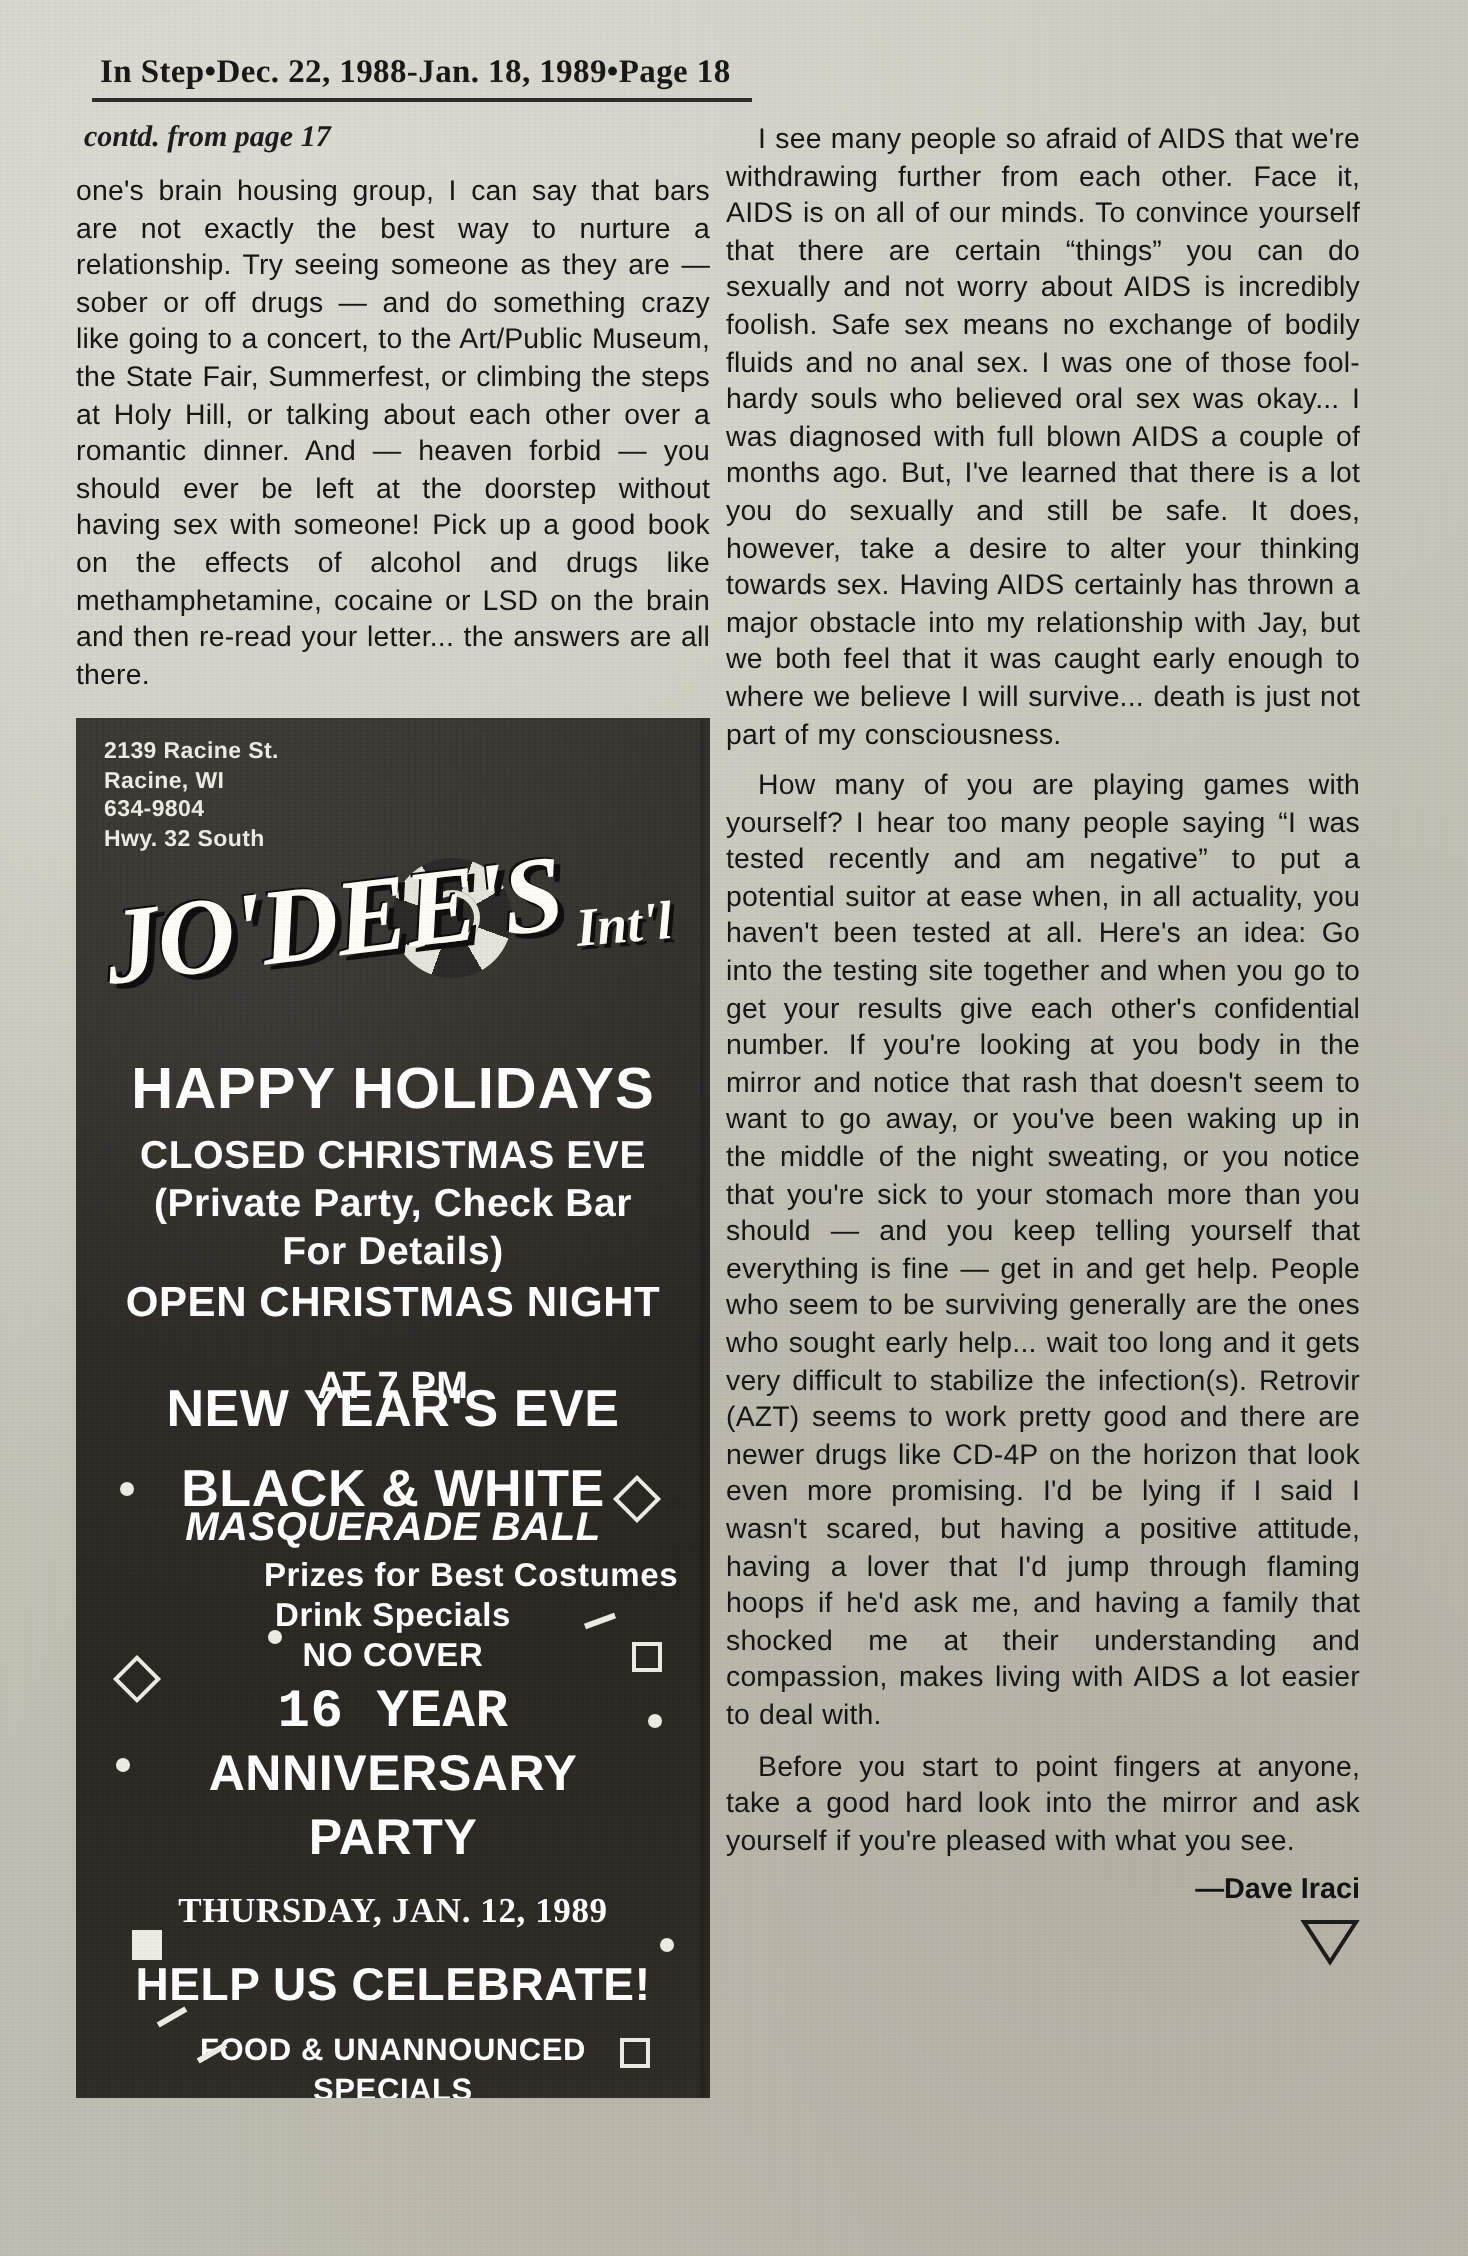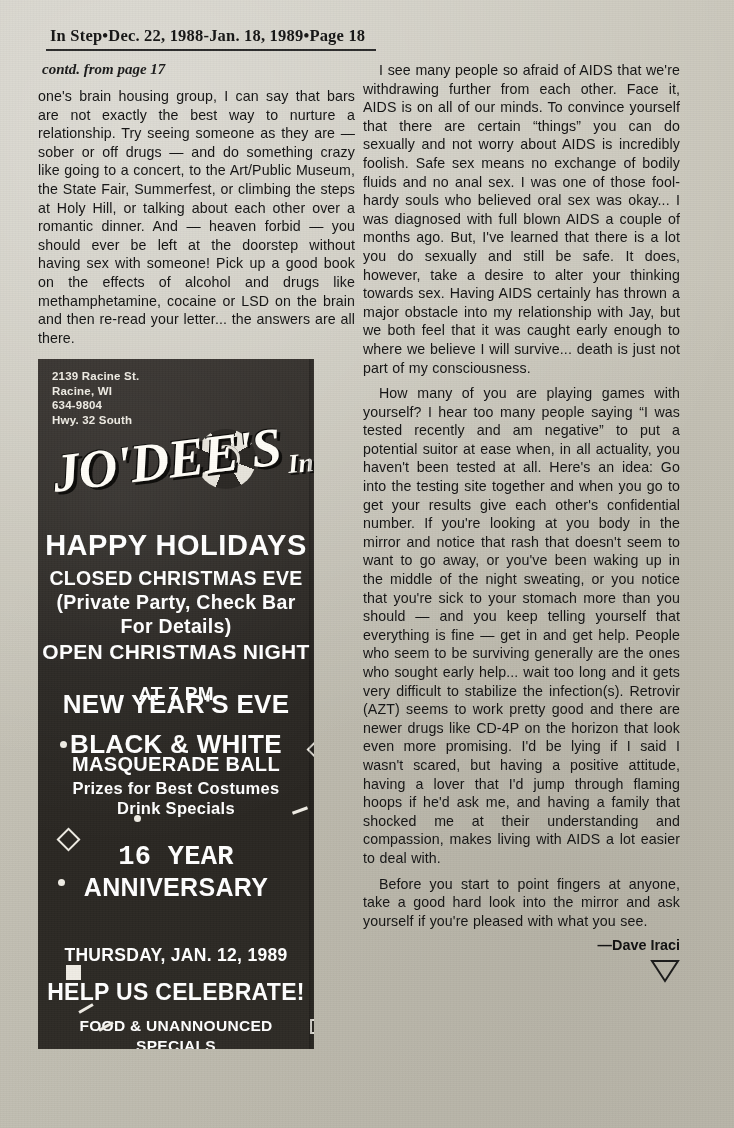--- a/index.html
+++ b/index.html
@@ -104,21 +104,21 @@
   .endmark {
     margin-top: 6px;
     text-align: right;
   }
   .endmark svg { display: inline-block; }
 
   
   .ad {
     position: relative;
     margin-top: 12px;
-    width: 276px;
+    width: 317px;
     height: 690px;
     background: #2a2724;
     color: #f2efe8;
     overflow: hidden;
     box-shadow: 0 0 0 1px #171513 inset;
   }
   .ad-inner {
     position: absolute;
     inset: 0;
     background:
@@ -197,28 +197,28 @@
     letter-spacing: .3px;
   }
   .l-happy   { top: 170px; font-size: 29px; letter-spacing: .5px; }
   .l-closed  { top: 208px; font-size: 19.5px; }
   .l-private { top: 232px; font-size: 19.5px; }
   .l-details { top: 256px; font-size: 19.5px; }
   .l-open    { top: 281px; font-size: 21px; }
   .l-at7     { top: 324px; font-size: 19px; }
   .l-nye     { top: 330px; font-size: 26px; text-align: center; }
   .l-bw      { top: 370px; font-size: 26px; }
-  .l-masq    { top: 394px; font-size: 20px; }
-  .l-prizes  { top: 420px; font-size: 16.5px; }
+  .l-masq    { top: 394px; font-size: 20px; font-style: italic; }
+  .l-prizes  { top: 420px; font-size: 16.5px; margin-left: 39px; }
   .l-drink   { top: 440px; font-size: 16.5px; }
   .l-nocover { top: 460px; font-size: 16.5px; }
   .l-16      { top: 483px; font-size: 27px; font-family: Liberation Mono, monospace; }
   .l-anniv   { top: 514px; font-size: 25px; }
   .l-party   { top: 546px; font-size: 25px; }
-  .l-thurs   { top: 586px; font-size: 17.5px; }
+  .l-thurs   { top: 586px; font-size: 17.5px; font-family: Liberation Serif, serif; }
   .l-help    { top: 620px; font-size: 23px; }
   .l-food    { top: 658px; font-size: 15.5px; }
   .l-specials{ top: 678px; font-size: 15.5px; }
 
   
   .dot, .dmd, .sq, .dash {
     position: absolute;
     background: #efece4;
   }
   .dot { width: 7px; height: 7px; border-radius: 50%; }
@@ -272,22 +272,24 @@
           <div class="ad-line l-closed">CLOSED CHRISTMAS EVE</div>
           <div class="ad-line l-private">(Private Party, Check Bar</div>
           <div class="ad-line l-details">For Details)</div>
           <div class="ad-line l-open">OPEN CHRISTMAS NIGHT</div>
           <div class="ad-line l-at7">AT 7 PM</div>
           <div class="ad-line l-nye">NEW YEAR'S EVE</div>
           <div class="ad-line l-bw">BLACK &amp; WHITE</div>
           <div class="ad-line l-masq">MASQUERADE BALL</div>
           <div class="ad-line l-prizes">Prizes for Best Costumes</div>
           <div class="ad-line l-drink">Drink Specials</div>
+          <div class="ad-line l-nocover">NO COVER</div>
           <div class="ad-line l-16">16 YEAR</div>
           <div class="ad-line l-anniv">ANNIVERSARY</div>
+          <div class="ad-line l-party">PARTY</div>
           <div class="ad-line l-thurs">THURSDAY, JAN. 12, 1989</div>
           <div class="ad-line l-help">HELP US CELEBRATE!</div>
           <div class="ad-line l-food">FOOD &amp; UNANNOUNCED</div>
           <div class="ad-line l-specials">SPECIALS</div>
 
           <span class="dot" style="left:22px;  top:382px;"></span>
           <span class="dot" style="left:96px;  top:456px;"></span>
           <span class="dot" style="left:286px; top:498px;"></span>
           <span class="dot" style="left:20px;  top:520px;"></span>
           <span class="dot" style="left:292px; top:610px;"></span>

